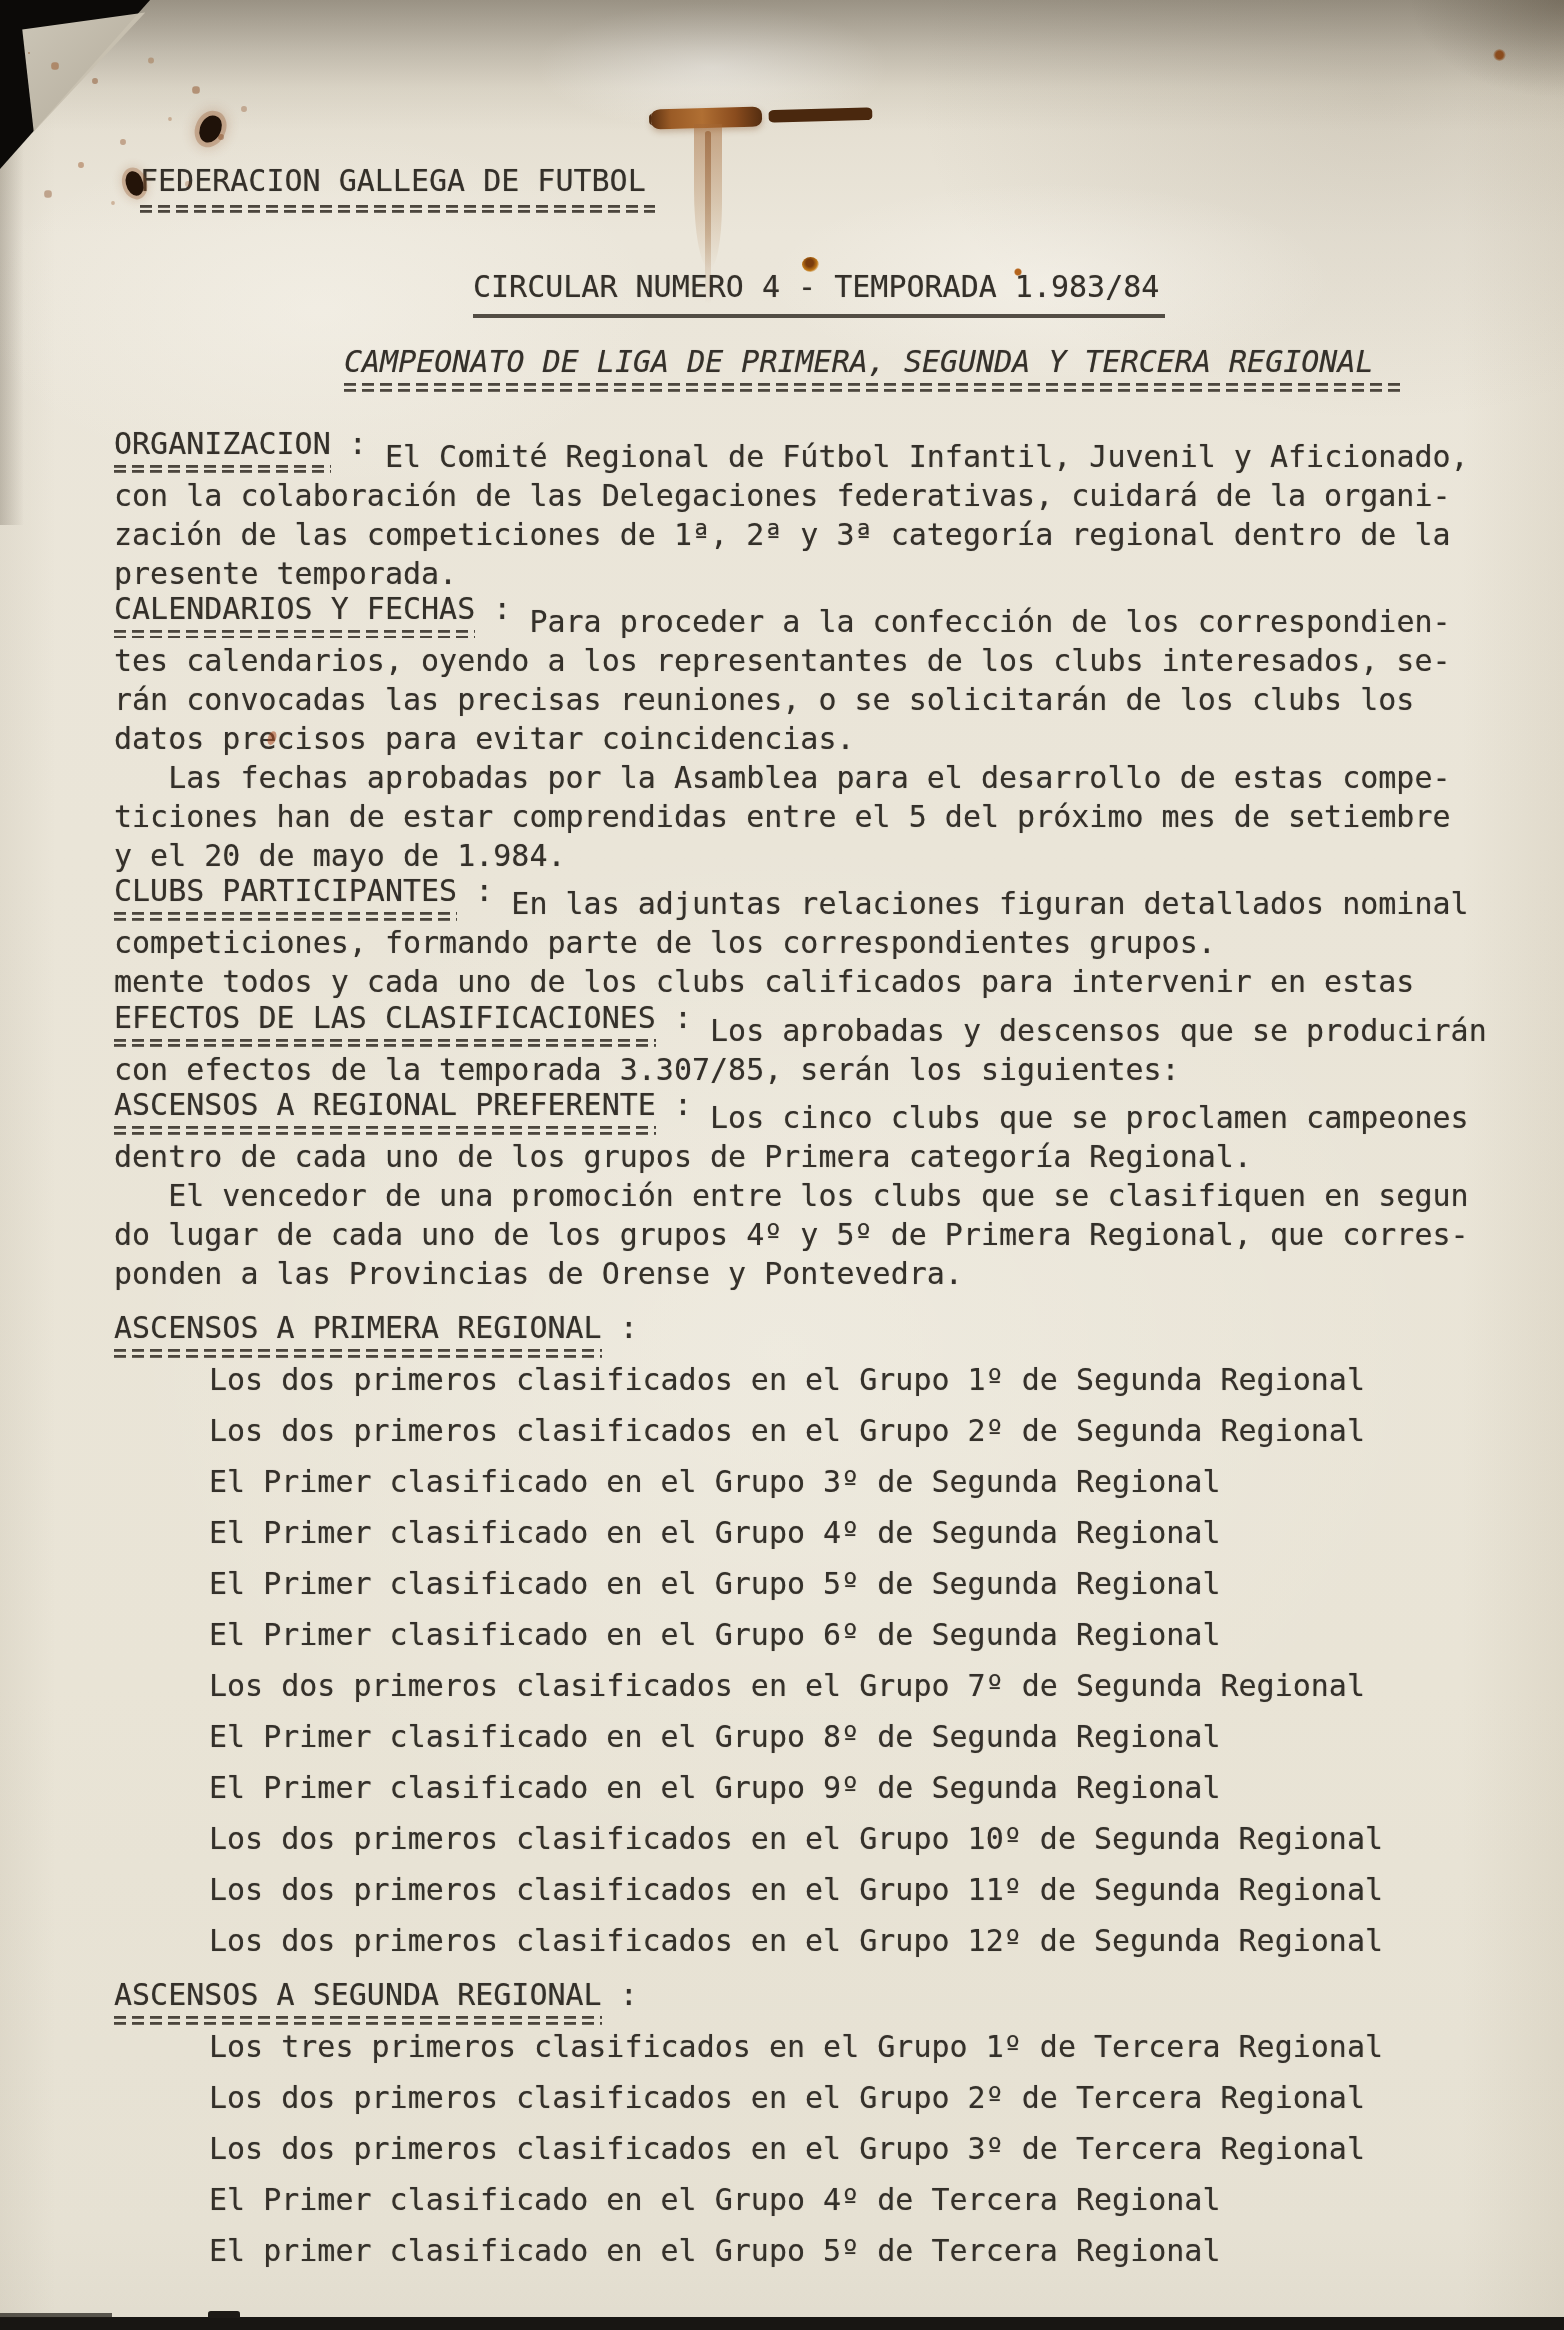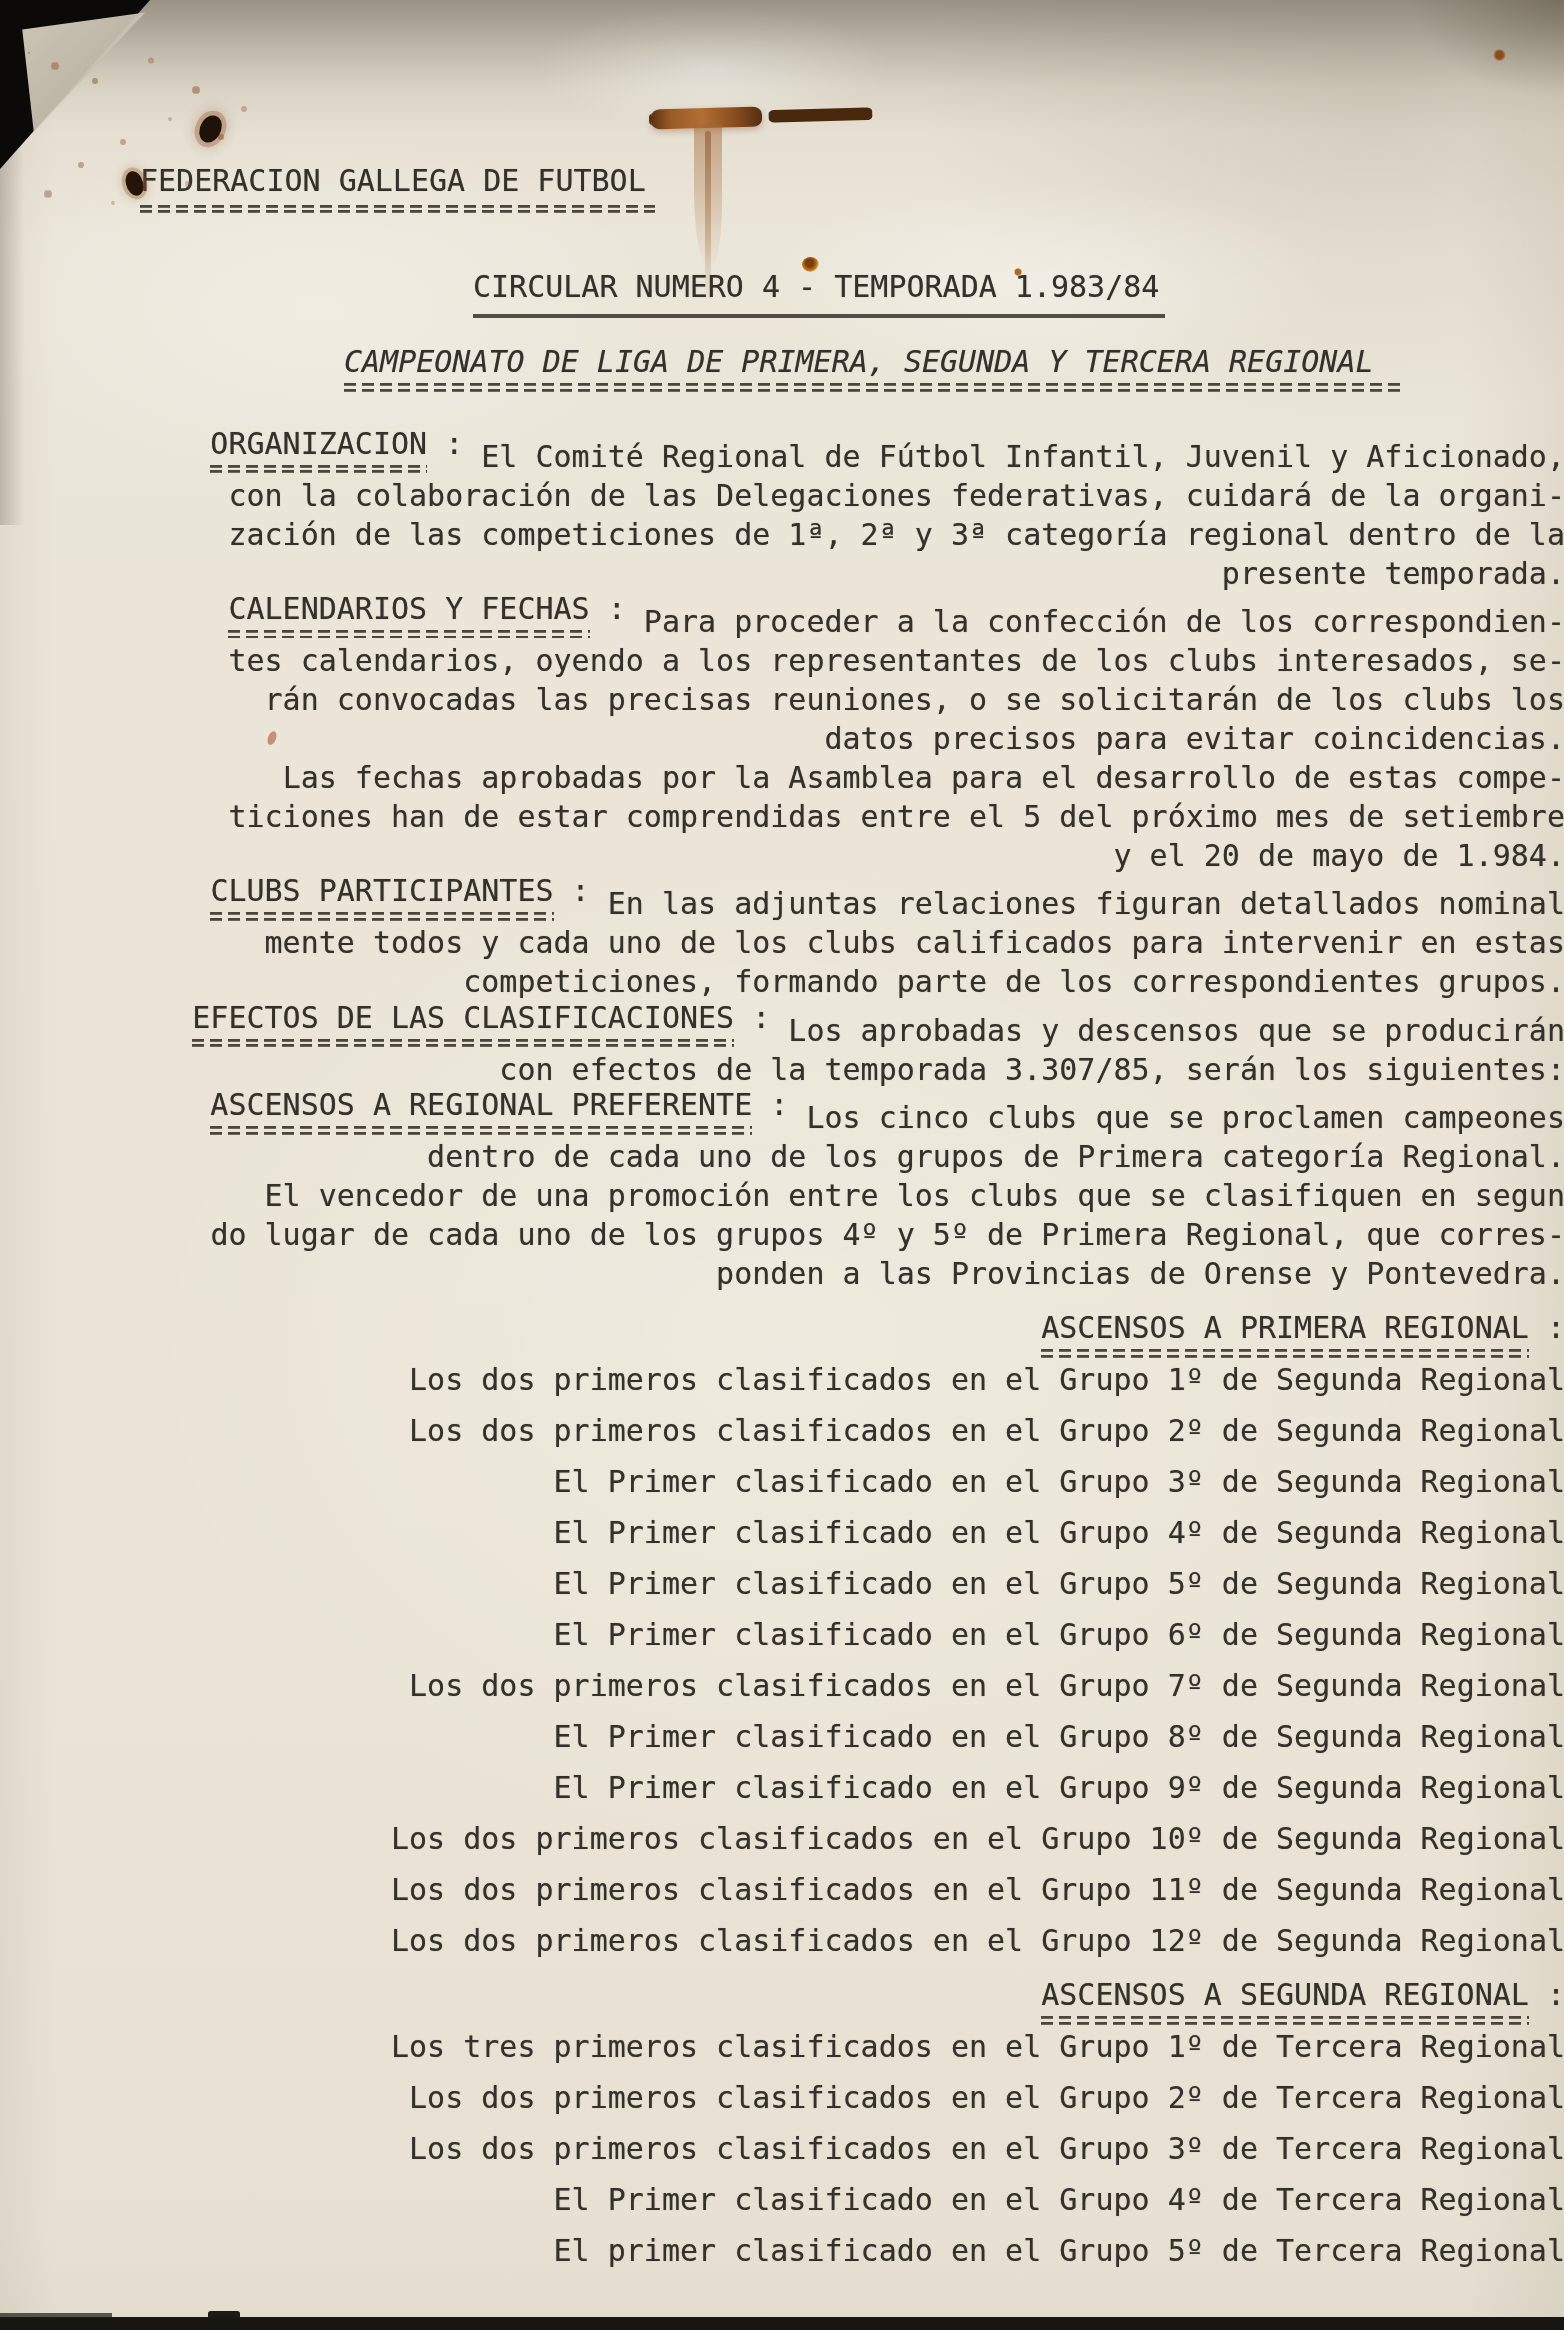--- a/index.html
+++ b/index.html
@@ -12,21 +12,21 @@
     background-image:
       radial-gradient(244px 89px at 712px 67px, rgba(247,244,237,.95), rgba(247,244,237,0) 72%),
       radial-gradient(403px 141px at 1049px 281px, rgba(248,245,238,.55), rgba(248,245,238,0) 70%),
       radial-gradient(487px 253px at 319px 309px, rgba(247,244,236,.5), rgba(247,244,236,0) 70%),
       radial-gradient(656px 468px at 88% 4%, rgba(118,106,86,.16), rgba(118,106,86,0) 70%),
       radial-gradient(890px 703px at 50% 58%, rgba(255,255,251,.22), rgba(255,255,251,0) 75%),
       linear-gradient(90deg, rgba(110,95,70,.08), rgba(0,0,0,0) 56px, rgba(0,0,0,0) 1462px, rgba(150,135,105,.12)),
       linear-gradient(180deg,#d6cfc1 0px,#e3ddcf 84px,#ebe6da 234px,#eae5d8 843px,#e9e4d6 1686px,#e6e1d3 2230px,#e1dcce 2330px);
   }
   .content{position:relative;padding:161px 0 0 114px;}
-  .pre{white-space:pre-wrap;text-align:right;}
+  .pre{white-space:pre-wrap;}
   
   .u-dash{
     display:inline-block;padding-bottom:10.3px;
     background-image:
       repeating-linear-gradient(90deg, rgba(58,52,44,.9) 0 12px, rgba(58,52,44,0) 12px 18px),
       repeating-linear-gradient(90deg, rgba(58,52,44,.9) 0 12px, rgba(58,52,44,0) 12px 18px);
     background-size:100% 2.8px,100% 2.8px;
     background-position:0 100%,0 calc(100% - 5.6px);
     background-repeat:no-repeat,no-repeat;
   }
@@ -113,22 +113,22 @@
         <div class="pre">tes calendarios, oyendo a los representantes de los clubs interesados, se-</div>
         <div class="pre">rán convocadas las precisas reuniones, o se solicitarán de los clubs los</div>
         <div class="pre">datos precisos para evitar coincidencias.</div>
         <div class="pre">   Las fechas aprobadas por la Asamblea para el desarrollo de estas compe-</div>
         <div class="pre">ticiones han de estar comprendidas entre el 5 del próximo mes de setiembre</div>
         <div class="pre">y el 20 de mayo de 1.984.</div>
       </div>
 
       <div class="section">
         <div class="pre"><span class="sec-head"><span class="u-dash">CLUBS PARTICIPANTES</span><span class="pre"> : </span></span><span>En las adjuntas relaciones figuran detallados nominal</span></div>
+        <div class="pre">competiciones, formando parte de los correspondientes grupos.</div>
         <div class="pre">mente todos y cada uno de los clubs calificados para intervenir en estas</div>
-        <div class="pre">competiciones, formando parte de los correspondientes grupos.</div>
       </div>
 
       <div class="section">
         <div class="pre"><span class="sec-head"><span class="u-dash">EFECTOS DE LAS CLASIFICACIONES</span><span class="pre"> : </span></span><span>Los aprobadas y descensos que se producirán</span></div>
         <div class="pre">con efectos de la temporada 3.307/85, serán los siguientes:</div>
       </div>
 
       <div class="section">
         <div class="pre"><span class="sec-head"><span class="u-dash">ASCENSOS A REGIONAL PREFERENTE</span><span class="pre"> : </span></span><span>Los cinco clubs que se proclamen campeones</span></div>
         <div class="pre">dentro de cada uno de los grupos de Primera categoría Regional.</div>

